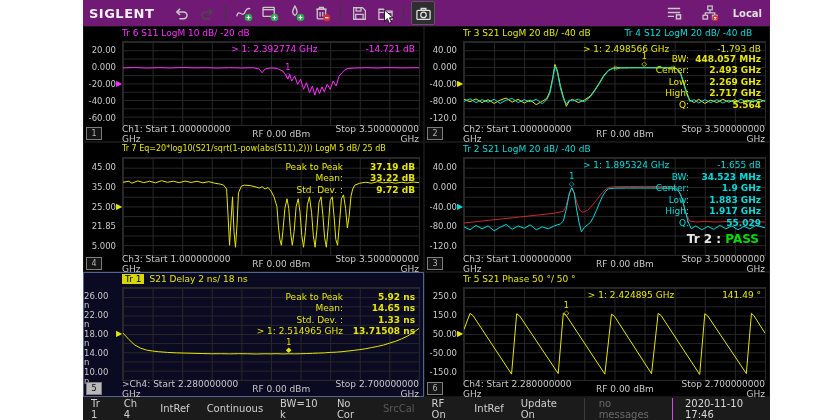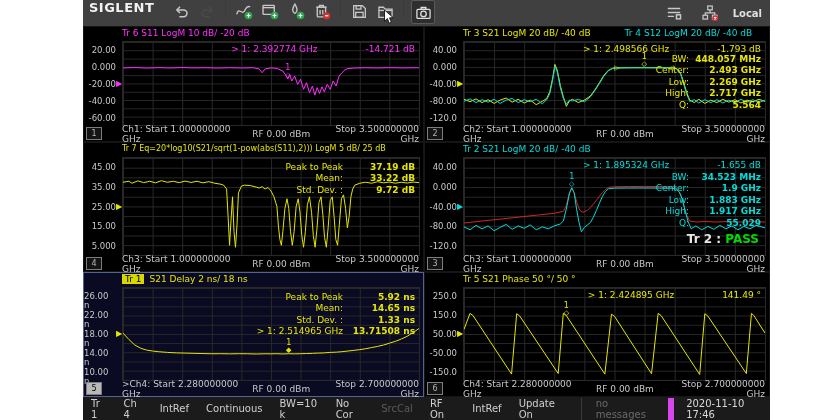--- a/index.html
+++ b/index.html
@@ -1,20 +1,20 @@
 <!DOCTYPE html>
 <html><head>
 <meta charset="utf-8">
 <style>
   html,body{margin:0;padding:0;background:#ffffff;width:840px;height:420px;overflow:hidden;
     font-family:"DejaVu Sans",sans-serif;}
   .screen{position:absolute;left:83px;top:0;width:687px;height:420px;background:#000;}
   
-  .toolbar{position:absolute;top:0;left:0;right:0;height:26px;background:#404040;
-    display:flex;padding:0 6px;box-sizing:border-box;}
+  .toolbar{position:absolute;top:0;left:0;right:0;height:26px;background:#701a75;
+    display:flex;align-items:center;padding:0 6px;box-sizing:border-box;}
   .brand{color:#f2f2f2;font-weight:bold;font-size:13px;letter-spacing:.5px;margin-right:14px;}
   .tb-btn{width:22px;height:22px;display:flex;align-items:center;justify-content:center;margin:0 2px;}
   .tb-sep{width:1px;height:16px;background:#3a3a3a;margin:0 5px;}
   .tb-right{margin-left:auto;display:flex;align-items:center;gap:10px;font-weight:bold;}
   .local{color:#e0e0e0;font-size:10px;margin-right:2px;}
   .cam-box{background:#2e2e2e;border:1px solid #5a5a5a;border-radius:2px;}
   .cursor{position:absolute;left:300px;top:9px;z-index:5;}
   
   .panels{position:absolute;top:26px;left:0;right:0;bottom:23px;display:grid;
     grid-template-columns:341px 346px;grid-template-rows:116px 130px 125px;}
@@ -52,21 +52,21 @@
     flex-direction:column;align-items:center;font-size:8px;line-height:8px;z-index:3;}
   .trace-marker.center{transform:translate(-50%,-50%);}
   .trace-marker .msym{font-size:7px;line-height:7px;}
   
   .c-mag{color:#ff30ff;} .c-yel{color:#e6e600;} .c-cyn{color:#00dcdc;} .c-green{color:#00dc00;}
   
   .statusbar{position:absolute;left:0;right:0;bottom:0;height:23px;background:#1b1b1b;
     display:flex;align-items:center;font-size:10px;color:#cfcfcf;padding:0 8px;box-sizing:border-box;gap:17px;}
   .statusbar .dim{color:#5a5a5a;}
   .msg{border-left:1px solid #3a3a3a;padding-left:14px;color:#6a6a6a;}
-  .clock{margin-left:auto;border-left:6px solid #d946ef;padding-left:12px;color:#d8d8d8;}
+  .clock{margin-left:auto;border-left:1px solid #d946ef;padding-left:12px;color:#d8d8d8;}
   svg.icon{display:block;}
 </style>
 </head>
 <body>
 
 <div class="screen">
 
   <div class="toolbar">
     <span class="brand">SIGLENT</span>
     <div class="tb-btn">
@@ -257,21 +257,21 @@
     </section>
 
     <section class="panel">
       <div class="p-title small c-yel">
           <span>Tr 7   Eq=20*log10(S21/sqrt(1-pow(abs(S11),2))) LogM 5 dB/ 25 dB</span>
         </div>
       <div class="ylabs">
         <span style="top:calc(10% - 4px)">45.00</span>
         <span style="top:calc(30% - 4px)">35.00</span>
         <span style="top:calc(50% - 4px)">25.00</span>
-        <span style="top:calc(70% - 4px)">15.00</span>
+        <span style="top:calc(70% - 4px)">21.85</span>
         <span style="top:calc(90% - 4px)">5.000</span>
       </div>
       <div class="plot-area">
         <svg class="chart" viewBox="0 0 100 100" preserveAspectRatio="none">
             <polyline points="0,25.00 2,24.00 3,26.00 5,23.60 7,25.40 9,24.00 11,25.60 13,23.40 15,25.00 17,24.00 19,25.40 21,23.80 23,25.20 25,24.00 27,25.60 29,24.40 31,26.00 33,27.00 34,28.00 35,32.00 35.5,60.00 36,90.00 36.5,64.00 37,40.00 37.5,76.00 38,92.00 38.5,70.00 39,36.00 40,29.00 41,28.00 43,28.40 45,30.00 46,31.00 47,29.60 48,32.00 49,30.40 50,34.00 51,40.00 52,50.00 52.5,70.00 53,84.00 53.5,90.00 54,76.00 54.7,52.00 55.4,42.00 56,52.00 56.6,76.00 57.2,90.00 57.8,76.00 58.5,50.00 59.2,42.00 59.8,56.00 60.4,80.00 61,92.00 61.6,76.00 62.3,48.00 63,40.00 63.7,56.00 64.3,80.00 64.9,92.00 65.5,74.00 66.2,46.00 66.9,40.00 67.5,58.00 68.1,82.00 68.7,92.00 69.3,72.00 70,44.00 70.7,40.00 71.3,60.00 71.9,84.00 72.5,90.00 73.1,68.00 73.8,42.00 74.5,38.00 75.2,52.00 75.8,72.00 76.4,60.00 77,40.00 77.6,32.00 78.3,28.00 80,26.00 82,25.00 84,26.00 86,24.40 88,25.60 90,24.80 92,26.00 94,25.00 96,25.80 98,24.80 100,25.40" style="fill:none;stroke:#e6e600;stroke-width:1;vector-effect:non-scaling-stroke"></polyline>
           </svg>
         <span class="refmark c-yel">▶</span>
         <div class="stats hi c-yel">
           <div class="srow">
               <span>Peak to Peak</span>

